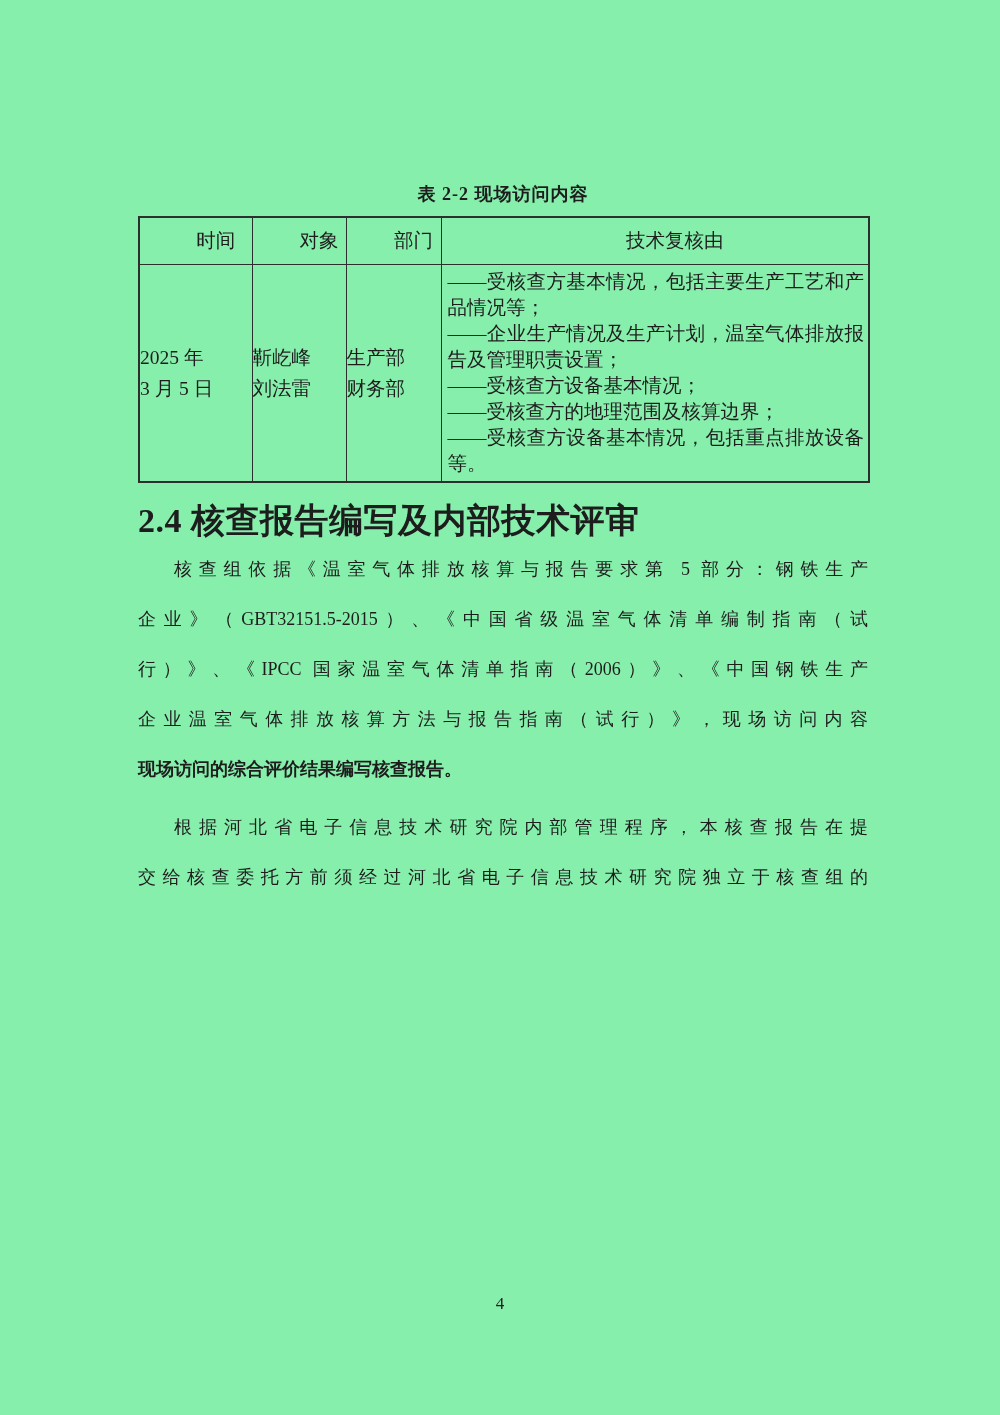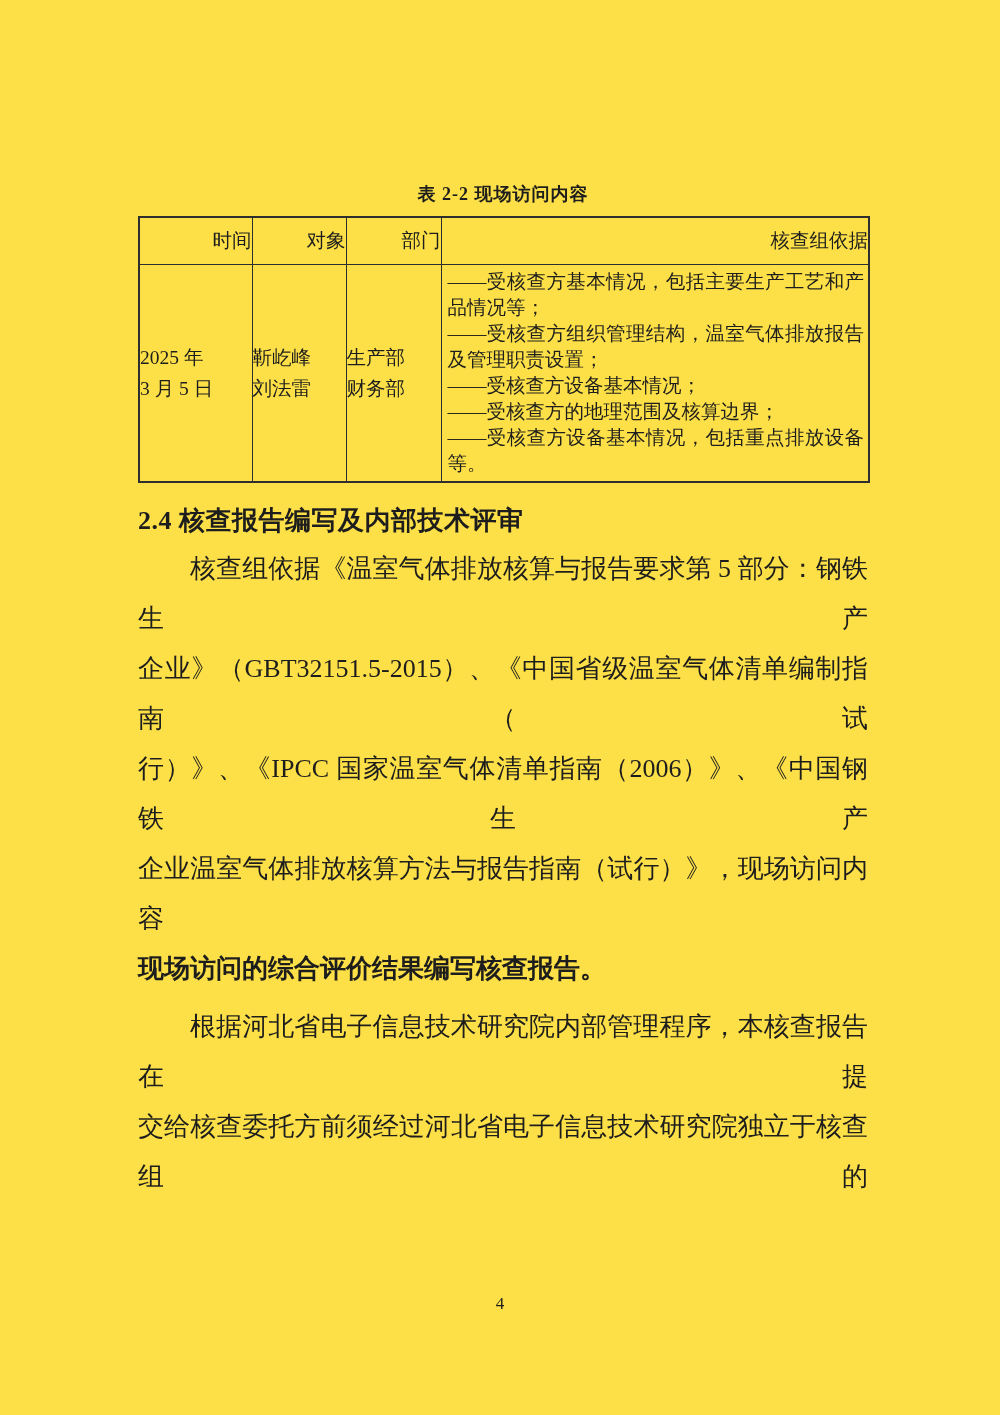--- a/index.html
+++ b/index.html
@@ -6,21 +6,21 @@
   html, body { background: #ffffff; }
   body {
     font-family: "Liberation Serif", "DejaVu Serif", serif;
     color: #1d1d1d;
     -webkit-font-smoothing: antialiased;
   }
   .page {
     position: relative;
     width: 1000px;
     height: 1415px;
-    background: #fde047;
+    background: #86efac;
     overflow: hidden;
   }
   .content {
     position: absolute;
     left: 138px;
     top: 183px;
     width: 730px;
   }
   .table-caption {
     text-align: center;
@@ -42,41 +42,41 @@
     border: 1px solid #2e2e2e;
     vertical-align: middle;
     font-weight: normal;
   }
   .col-time { width: 113px; }
   .col-subject { width: 94px; }
   .col-dept { width: 95px; }
   .col-content { width: 428px; }
   tr.header-row { height: 47px; }
   tr.body-row { height: 215px; }
-  th.hcell { text-align: right; padding-left: 40px; }
+  th.hcell { text-align: center; padding-left: 40px; }
   td.ccell { line-height: 31px; }
   td.content-cell {
     padding: 4px 4px 4px 6px;
     line-height: 26px;
     margin-left: 6px;
   }
   .content-item {
     text-align: justify;
   }
   .section-heading {
     margin-top: 21px;
-    font-size: 26px;
+    font-size: 34px;
     font-weight: bold;
     line-height: 34px;
     letter-spacing: 0.5px;
   }
   .paragraph { margin-top: 6px; }
   .paragraph + .paragraph { margin-top: 8px; }
   .pline {
-    font-size: 26px;
+    font-size: 18px;
     line-height: 50px;
     text-align: justify;
     text-align-last: justify;
   }
   .pline.indent { text-indent: 2em; }
   .pline.endline { text-align-last: left; font-weight: bold; }
   .page-number {
     position: absolute;
     top: 1293px;
     left: 0;
@@ -99,40 +99,40 @@
         <col class="col-time">
         <col class="col-subject">
         <col class="col-dept">
         <col class="col-content">
       </colgroup>
       <thead>
         <tr class="header-row">
           <th class="hcell">时间</th>
           <th class="hcell">对象</th>
           <th class="hcell">部门</th>
-          <th class="hcell">核查组依据</th>
+          <th class="hcell">技术复核由</th>
         </tr>
       </thead>
       <tbody>
         <tr class="body-row">
           <td class="ccell">
             <div>2025 年</div>
             <div>3 月 5 日</div>
           </td>
           <td class="ccell">
             <div>靳屹峰</div>
             <div>刘法雷</div>
           </td>
           <td class="ccell">
             <div>生产部</div>
             <div>财务部</div>
           </td>
           <td class="content-cell">
             <div class="content-item">——受核查方基本情况，包括主要生产工艺和产品情况等；</div>
-            <div class="content-item">——受核查方组织管理结构，温室气体排放报告及管理职责设置；</div>
+            <div class="content-item">——企业生产情况及生产计划，温室气体排放报告及管理职责设置；</div>
             <div class="content-item">——受核查方设备基本情况；</div>
             <div class="content-item">——受核查方的地理范围及核算边界；</div>
             <div class="content-item">——受核查方设备基本情况，包括重点排放设备等。</div>
           </td>
         </tr>
       </tbody>
     </table>
 
     <h2 class="section-heading">2.4 核查报告编写及内部技术评审</h2>
 

